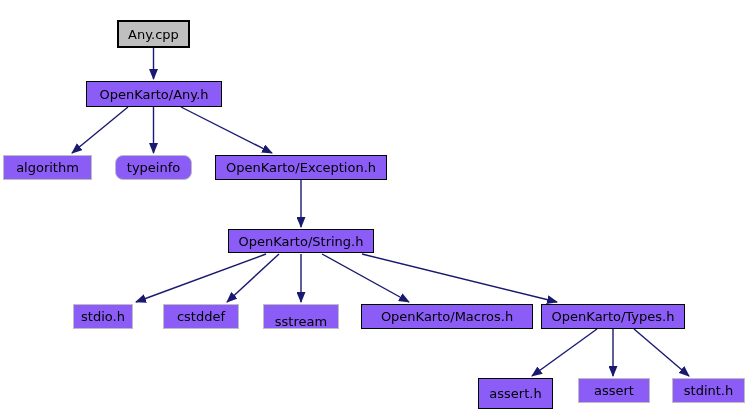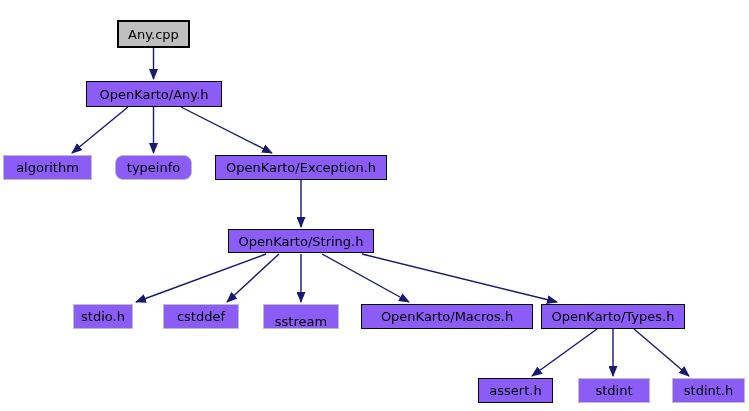--- a/index.html
+++ b/index.html
@@ -121,25 +121,25 @@
   </div>
 
   <div class="node linked" style="left:361px; top:304px; width:172px; height:25px;">
     <span>OpenKarto/Macros.h</span>
   </div>
 
   <div class="node linked" style="left:541px; top:304px; width:144px; height:25px;">
     <span>OpenKarto/Types.h</span>
   </div>
 
-  <div class="node linked" style="left:478px; top:378px; width:75px; height:25px;">
+  <div class="node linked" style="left:478px; top:378px; width:75px; height:31px;">
     <span>assert.h</span>
   </div>
 
   <div class="node external" style="left:578px; top:378px; width:72px; height:25px;">
-    <span>stdint</span>
+    <span>assert</span>
   </div>
 
   <div class="node external" style="left:672px; top:378px; width:73px; height:25px;">
     <span>stdint.h</span>
   </div>
 
 </div>
 
 </body></html>

